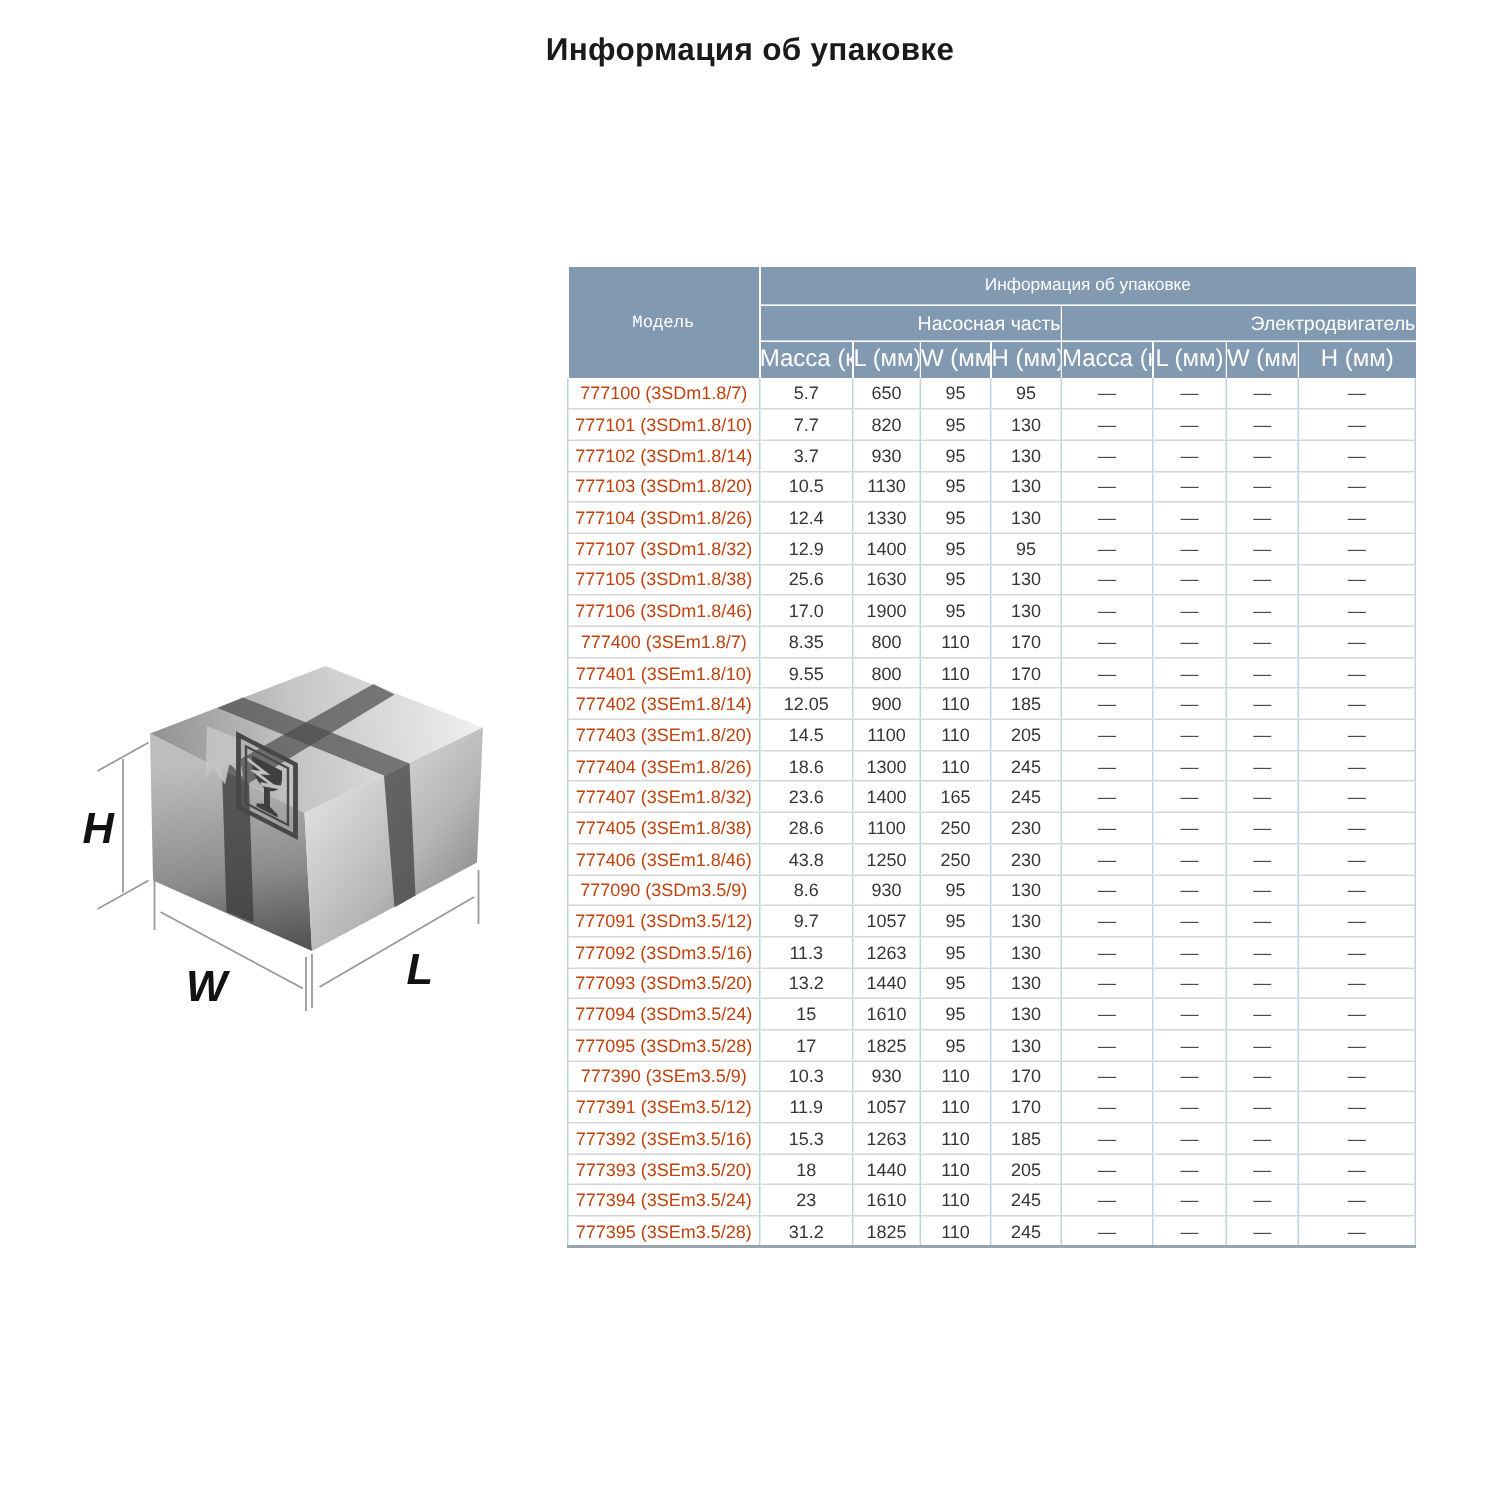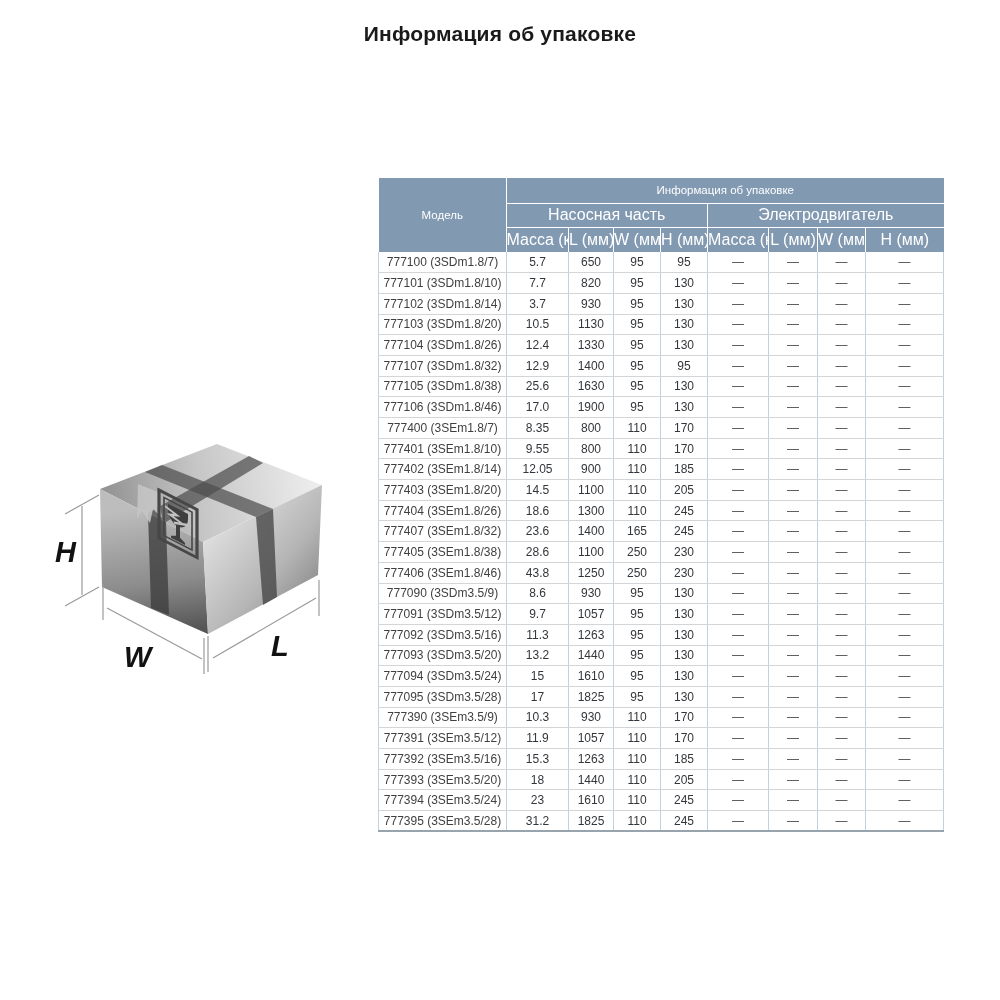--- a/index.html
+++ b/index.html
@@ -32,34 +32,34 @@
   .pack-table thead th{
     background:var(--header-bg);color:var(--header-text);
     font-weight:400;font-size:11.5px;text-align:center;vertical-align:middle;
     border-left:1px solid var(--header-line);
     border-top:1px solid var(--header-line);
     overflow:hidden;white-space:nowrap;
   }
   .pack-table thead tr:first-child th{border-top:none;}
   .pack-table thead th:first-child{border-left:none;}
   .pack-table tr.h1 th{height:25px;font-size:11.5px;}
-  .pack-table tr.h2 th{height:24px;font-size:16px;}
+  .pack-table tr.h2 th{height:24px;font-size:13px;text-align:right;}
   .pack-table tr.h3 th{height:25px;font-size:16px;}
-  .pack-table th.model-h{border-left:none;font-size:12px;}
+  .pack-table th.model-h{border-left:none;font-size:12px;font-family:Liberation Mono, monospace;}
 
   .pack-table tbody td{
     height:20.7px;font-size:12px;color:var(--text);
     text-align:center;vertical-align:middle;
     border-bottom:1px solid var(--row-line);
     border-left:1px solid var(--col-line);
     overflow:hidden;white-space:nowrap;
   }
   .pack-table tbody td:first-child{border-left:1px solid var(--col-line);}
   .pack-table tbody td:last-child{border-right:1px solid var(--col-line);}
-  .pack-table tbody td.model{font-size:12px;color:#404040;}
+  .pack-table tbody td.model{font-size:12px;color:#c2410c;}
   .pack-table tbody td.dash{color:#4a4a4a;}
 
   
   .box-illustration{position:absolute;left:45px;top:422px;width:290px;height:285px;}
   .dim-label{font-weight:700;font-style:italic;font-size:29px;fill:#121212;}
 </style>
 </head>
 <body>
 
 <div class="page">

